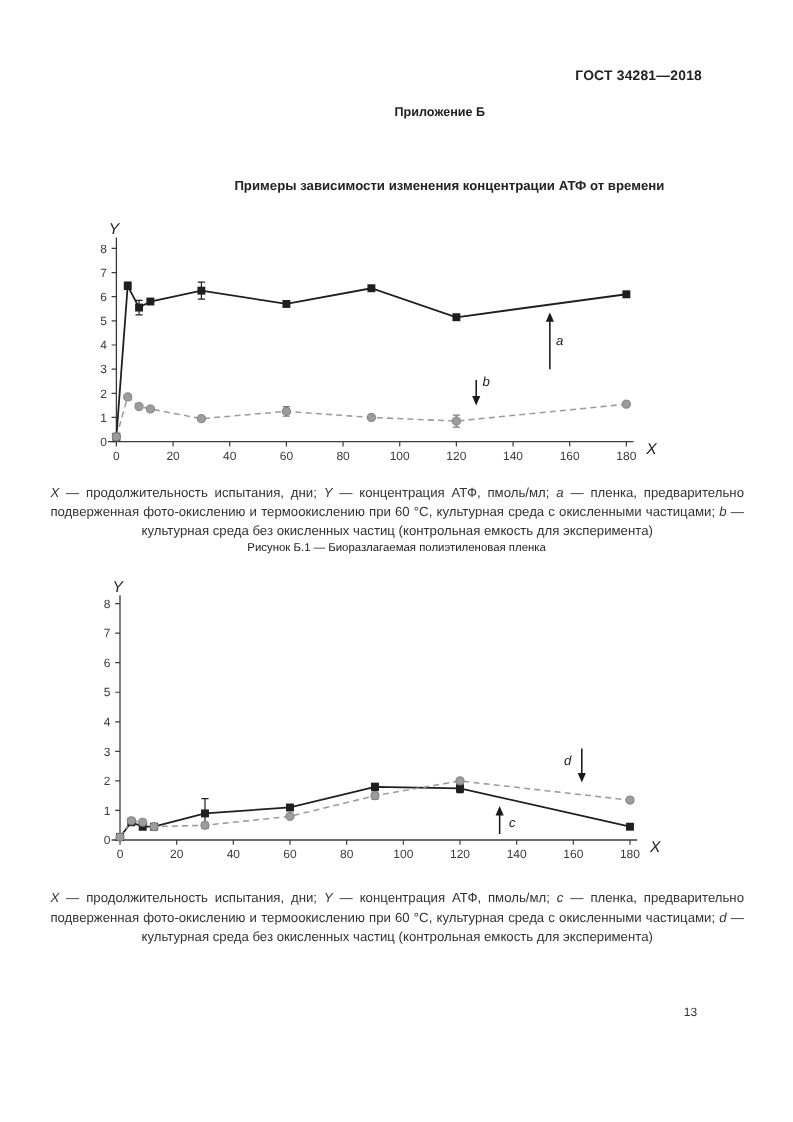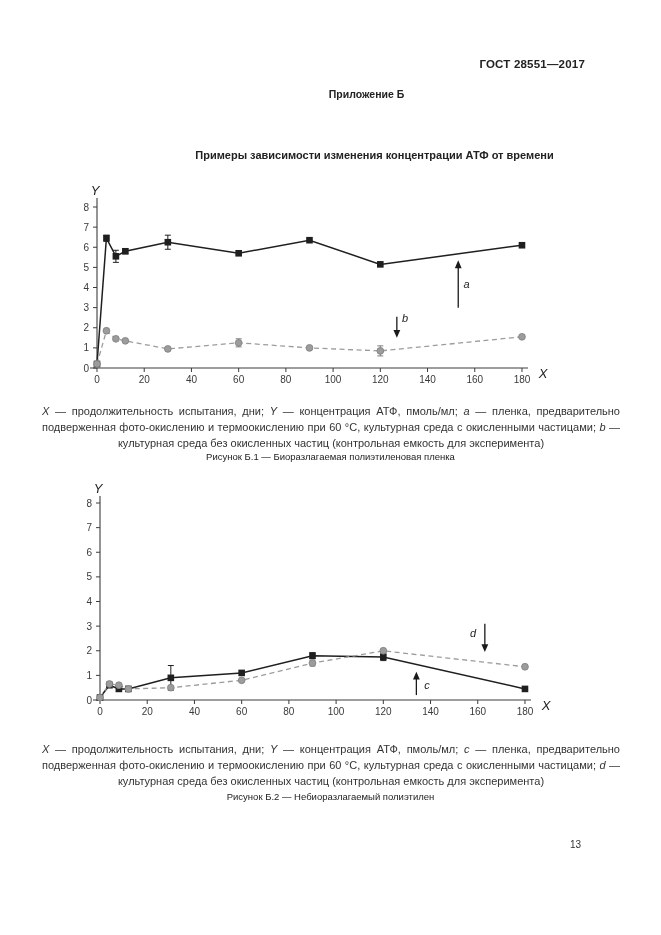--- a/index.html
+++ b/index.html
@@ -44,21 +44,21 @@
   .page-num{
     position:absolute;top:839px;right:80px;
     font-size:10px;color:#333;
   }
 </style>
 </head>
 <body>
 
 <div class="page">
 
-  <div class="doc-number">ГОСТ 28551—2017</div>
+  <div class="doc-number">ГОСТ 34281—2018</div>
 
   <div class="appendix-block">
     <div>Приложение Б</div>
   </div>
 
   <div class="page-title">Примеры зависимости изменения концентрации АТФ от времени</div>
 
   <svg id="chart1" class="chart-svg" xmlns="http://www.w3.org/2000/svg" width="540" height="212" viewBox="0 0 540 212">
       <line x1="47" y1="18" x2="47" y2="188" stroke="#3c3c3c" stroke-width="1.1"></line>
       <line x1="40" y1="188" x2="477.98" y2="188" stroke="#3c3c3c" stroke-width="1.1"></line>
@@ -236,17 +236,16 @@
       <line x1="366.374" y1="215.075" x2="366.374" y2="197.68125" stroke="#1a1a1a" stroke-width="1.3"></line>
       <polygon points="366.374,191.68125 362.97400000000005,199.48125000000002 369.774,199.48125000000002" fill="#1a1a1a"></polygon>
       <text x="376.99850000000004" y="208.91875" text-anchor="middle" font-size="11" font-style="italic" fill="#222">c</text>
       <line x1="434.843" y1="143.6625" x2="434.843" y2="165.98125" stroke="#1a1a1a" stroke-width="1.3"></line>
       <polygon points="434.843,171.98125 431.44300000000004,164.18124999999998 438.243,164.18124999999998" fill="#1a1a1a"></polygon>
       <text x="423.038" y="157.20625" text-anchor="middle" font-size="11" font-style="italic" fill="#222">d</text>
     </svg>
 
   <div id="legend2" class="legend-text"><span class="var">X</span><span> — продолжительность испытания, дни; </span><span class="var">Y</span><span> — концентрация АТФ, пмоль/мл; </span><span class="var">c</span><span> — пленка, предварительно подверженная фото-окислению и термоокислению при 60 °С, культурная среда с окисленными частицами; </span><span class="var">d</span><span> — культурная среда без окисленных частиц (контрольная емкость для эксперимента)</span></div>
 
-  <div id="figtitle2" class="fig-title">Рисунок Б.2 — Небиоразлагаемый полиэтилен</div>
 
   <div class="page-num">13</div>
 
 </div>
 
 </body></html>

